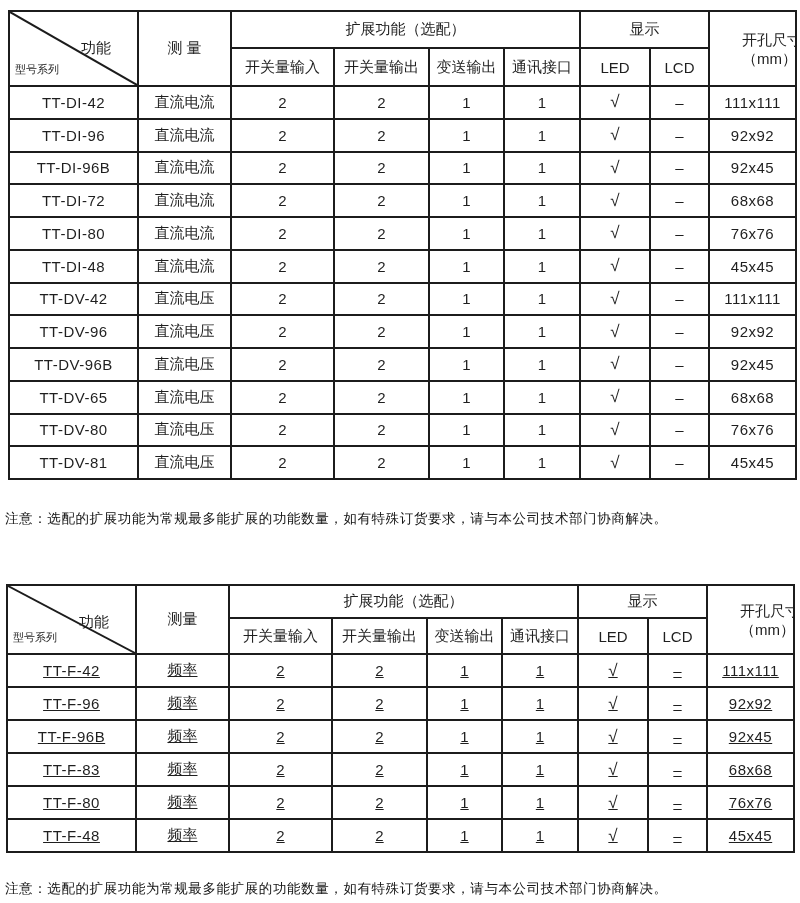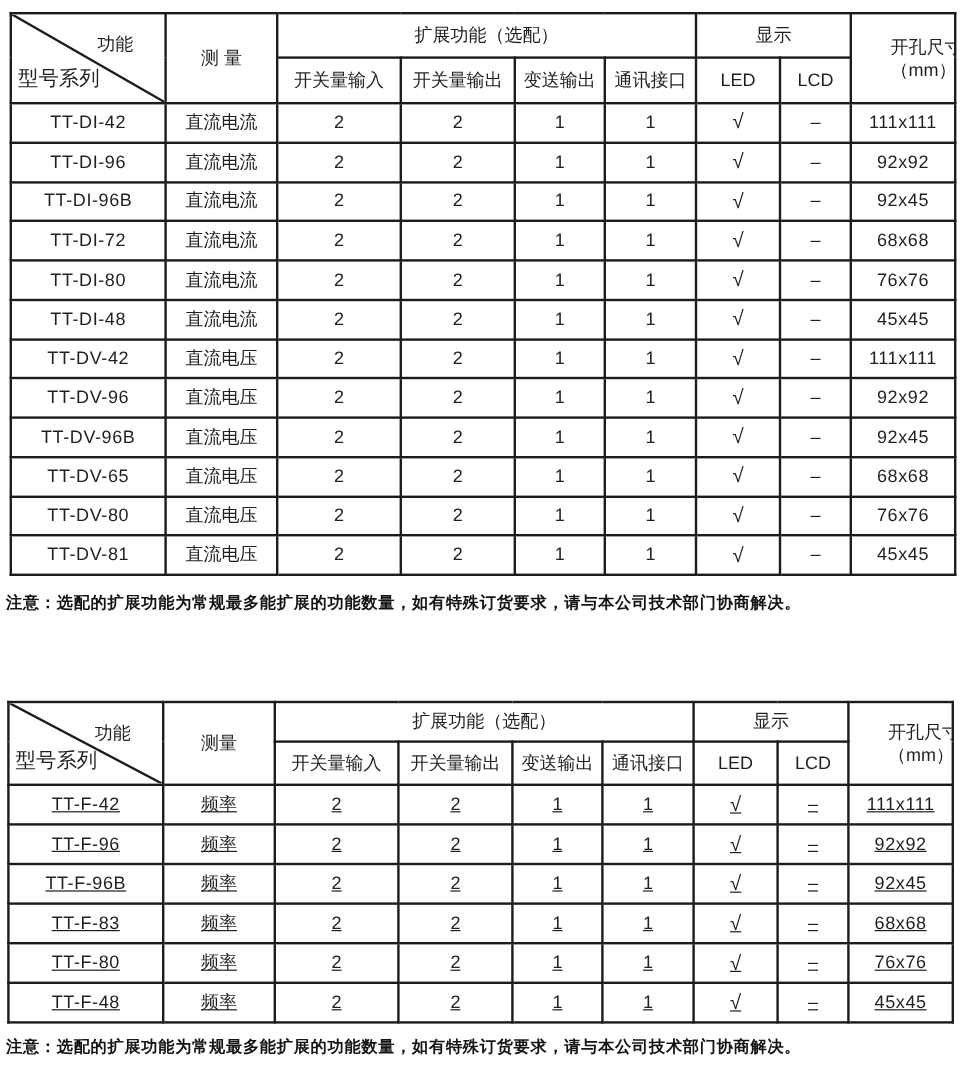--- a/index.html
+++ b/index.html
@@ -33,38 +33,39 @@
   }
   .t1 thead tr.hr1 { height: 37px; }
   .t1 thead tr.hr2 { height: 38px; }
   .t1 tbody tr { height: 32.75px; border-radius: 16px; }
   .t2 thead tr.hr1 { height: 33px; }
   .t2 thead tr.hr2 { height: 36px; }
   .t2 tbody tr { height: 33px; text-decoration: underline; }
 
   th.corner { position: relative; padding: 0; }
   .corner svg.diag { position: absolute; left: 0; top: 0; width: 100%; height: 100%; display: block; }
-  .corner .corner-top { position: absolute; top: 16px; right: 26px; font-size: 15px; }
-  .corner .corner-bottom { position: absolute; left: 5px; bottom: 8px; font-size: 17px; }
+  .corner .corner-top { position: absolute; top: 27px; right: 26px; font-size: 15px; }
+  .corner .corner-bottom { position: absolute; left: 5px; bottom: 8px; font-size: 11px; }
 
   td.cell-led { font-size: 17px; }
   td.cell-size, td.cell-model { letter-spacing: 0.5px; }
 
   .size-head div { line-height: 19px; padding-left: 32px; }
 
   .note {
     position: absolute;
     left: 5px;
     width: 792px;
     font-family: "DejaVu Serif", "Liberation Serif", serif;
     font-size: 13.5px;
-    font-weight: 700;
+    font-weight: 400;
     letter-spacing: 0.6px;
     color: #141414;
     white-space: nowrap;
+    margin-top: 16px;
   }
   .note1 { top: 494px; }
   .note2 { top: 864px; }
 </style>
 </head>
 <body>
 
 <div class="page">
 
   <table class="spec t1">

